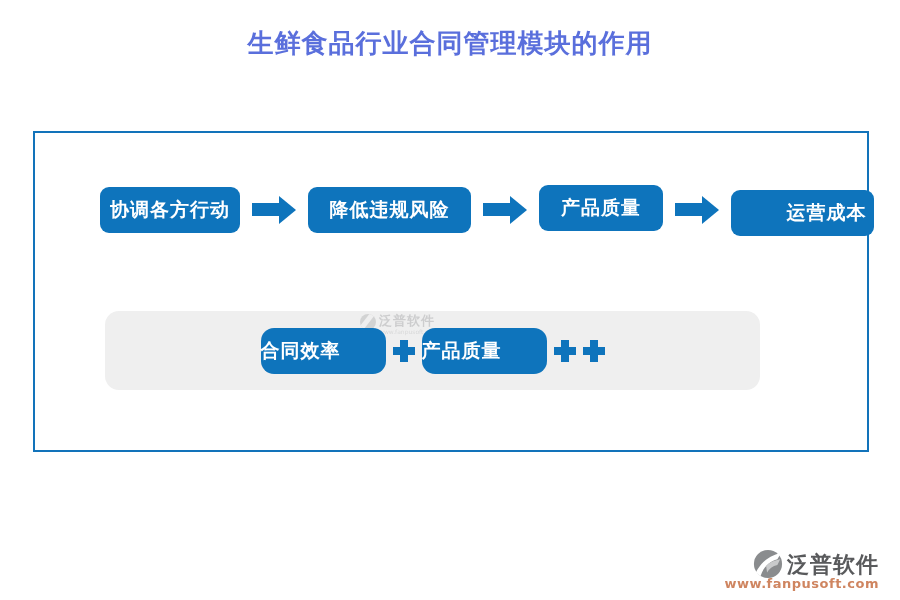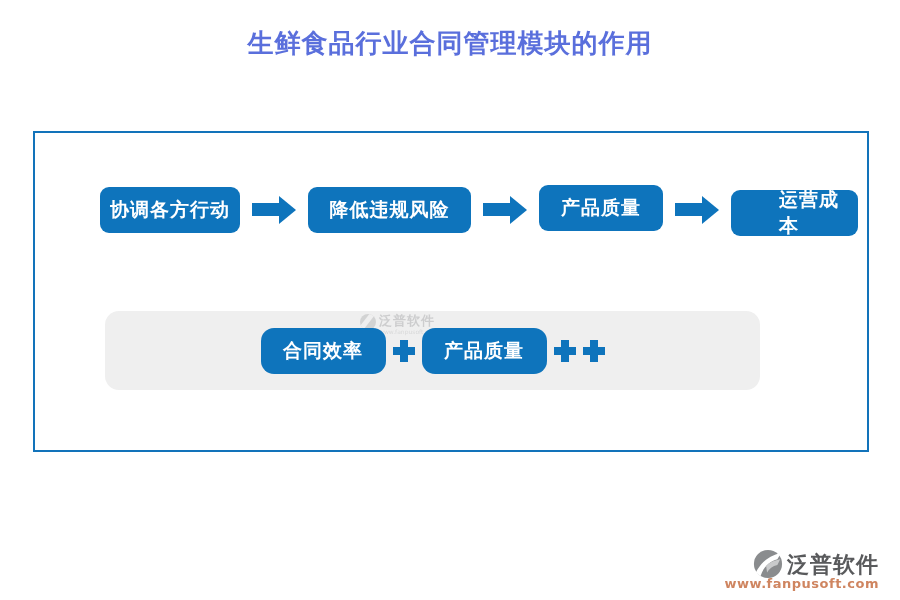--- a/index.html
+++ b/index.html
@@ -42,21 +42,21 @@
     font-size: 19px;
     font-weight: bold;
     display: flex;
     align-items: center;
     justify-content: center;
     letter-spacing: 1px;
   }
   .w140 { width: 140px; }
   .w150 { width: 163px; }
   .w124 { width: 124px; }
-  .w127 { width: 127px; margin-top: 6px; padding-left: 48px; }
+  .w127 { width: 143px; margin-top: 6px; padding-left: 48px; }
   .m-up { margin-top: -4px; }
 
   .arrow {
     display: flex;
     align-items: center;
     width: 44px;
   }
   .arrow .shaft {
     height: 13px;
     flex: 1;
@@ -83,21 +83,20 @@
   }
   .sum-node {
     height: 46px;
     background: #0e74bc;
     border-radius: 13px;
     color: #ffffff;
     font-size: 19px;
     font-weight: bold;
     display: flex;
     align-items: center;
-    justify-content: center;
     letter-spacing: 1px;
     position: relative;
     z-index: 2;
   }
   .w125 { width: 125px; }
   .w144 { width: 144px; }
   .plus {
     width: 22px; height: 22px;
     background:
       linear-gradient(#0e74bc,#0e74bc) center / 100% 8px no-repeat,

